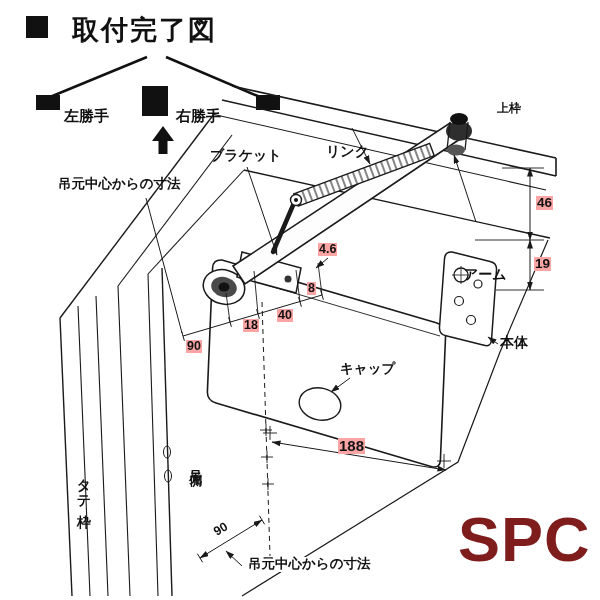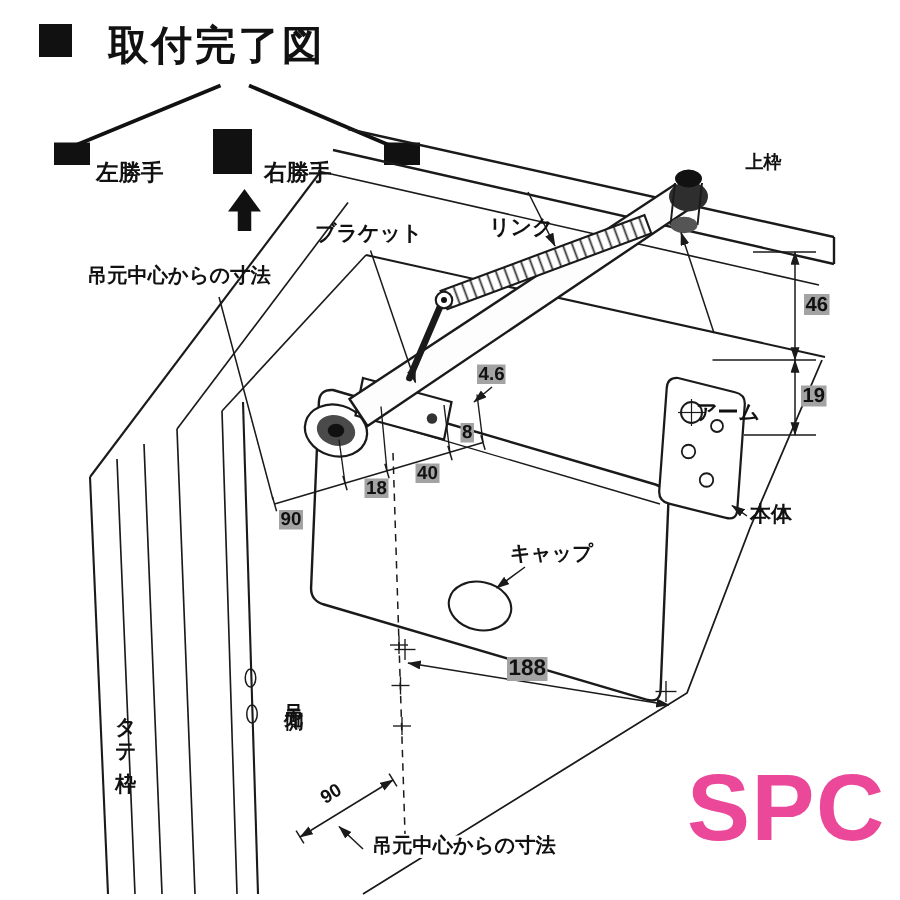--- a/index.html
+++ b/index.html
@@ -2,27 +2,27 @@
 <html><head>
 <meta charset="utf-8">
 <style>
   html,body{margin:0;padding:0;}
   .stage{
     position:relative;width:600px;height:600px;background:#ffffff;overflow:hidden;
     font-family:"Liberation Sans","DejaVu Sans",sans-serif;color:#111;
   }
   .stage svg{position:absolute;left:0;top:0;}
   .lbl{position:absolute;white-space:nowrap;color:#111;font-weight:700;line-height:1.1;}
-  .dim{position:absolute;white-space:nowrap;color:#111;font-weight:700;font-size:12.5px;background:#a3a3a3;padding:0 1px;line-height:1.05;}
+  .dim{position:absolute;white-space:nowrap;color:#111;font-weight:700;font-size:12.5px;background:#fca5a5;padding:0 1px;line-height:1.05;}
   .title-row{display:flex;align-items:flex-start;gap:24px;left:26px;top:16px;}
   .title-row .sq{display:inline-block;width:22px;height:22px;background:#111;margin-bottom:3px;}
   .title-row .heading{font-size:27px;font-weight:700;letter-spacing:2px;}
   .title-row .note{font-size:16px;font-weight:600;padding-bottom:3px;}
   .vtext{writing-mode:vertical-rl;text-orientation:upright;letter-spacing:2px;}
-  .wm{position:absolute;left:458px;top:508px;font-size:63px;font-weight:700;color:#ec4899;letter-spacing:1px;line-height:1;}
+  .wm{position:absolute;left:458px;top:508px;font-size:63px;font-weight:700;color:#7f1d1d;letter-spacing:1px;line-height:1;}
   .whitebg{background:#fff;padding:0 2px;}
 </style>
 </head>
 <body>
 
 <div class="stage">
 
   <svg width="600" height="600" viewBox="0 0 600 600">
     <defs>
       <marker id="arw" markerWidth="10" markerHeight="8" refX="8.5" refY="3" orient="auto-start-reverse" markerUnits="userSpaceOnUse">

